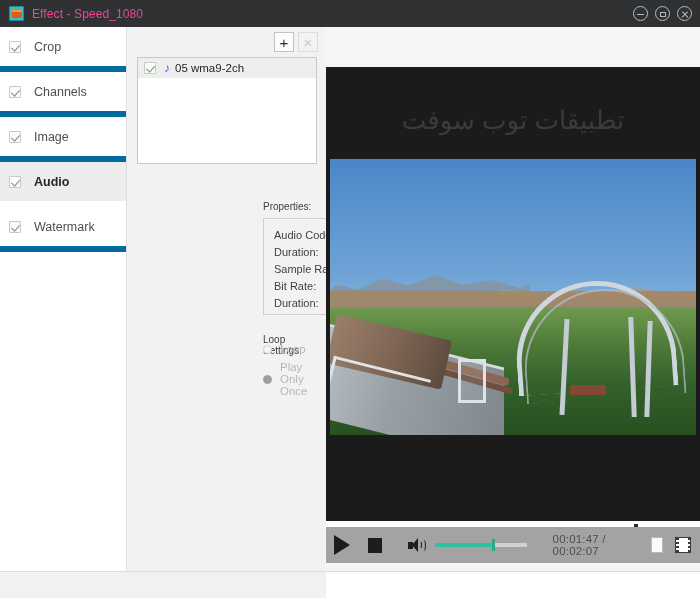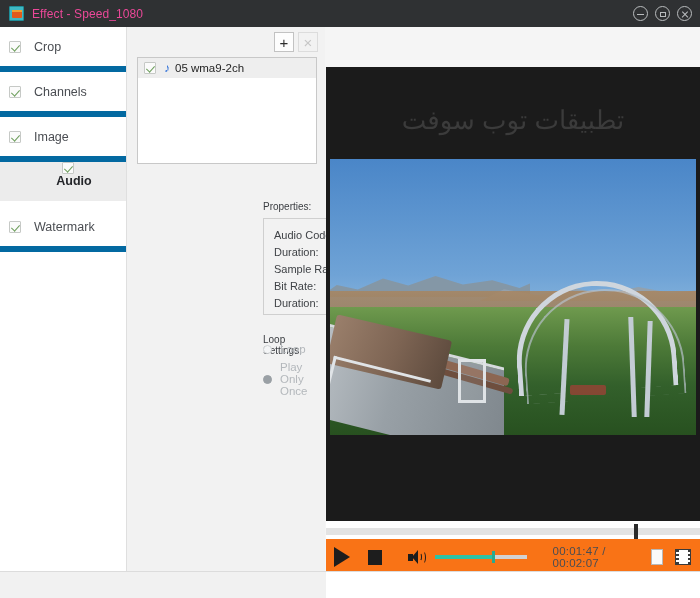--- a/index.html
+++ b/index.html
@@ -48,21 +48,21 @@
   
   #sidebar {
     position: absolute; left: 0; top: 27px; width: 127px; height: 544px;
     background: #ffffff; border-right: 1px solid #dfdfdf;
   }
   .side-item {
     height: 45px; display: flex; align-items: center;
     border-bottom: 6px solid #0369a1; padding-left: 9px; cursor: pointer;
     background: #ffffff;
   }
-  .side-item.selected { background: #ececec; border-bottom-color: #ffffff; flex-direction: column; }
+  .side-item.selected { background: #ececec; border-bottom-color: #ffffff; }
   .side-item.selected .side-label { font-weight: bold; color: #24262a; }
   .side-label { font-size: 12.5px; color: #4a4d52; margin-left: 13px; }
   .side-rest { background: #ffffff; height: 274px; }
 
   .chk {
     width: 12px; height: 12px; background: #fbfbfb;
     border: 1px solid #c6c9c6; position: relative; flex: none; border-radius: 1px;
   }
   .chk::after {
     content: ""; position: absolute; left: 3px; top: 1px;
@@ -203,21 +203,21 @@
     position: absolute; left: 0px; top: 7px; width: 374px; height: 7px;
     background: #e3e3e3;
   }
   #progress-handle {
     position: absolute; left: 308px; top: 3px; width: 4px; height: 16px;
     background: #2b2b2b; cursor: pointer;
   }
 
   #controls {
     position: absolute; left: 326px; top: 527px; width: 374px; height: 36px;
-    background: #f97316; display: flex; align-items: center; margin-top: 12px;
+    background: #a3a3a3; display: flex; align-items: center;
   }
   #play-btn {
     margin-left: 8px; width: 0; height: 0; cursor: pointer;
     border-left: 16px solid #1d1d1d; border-top: 10px solid transparent;
     border-bottom: 10px solid transparent;
   }
   #stop-btn {
     margin-left: 18px; width: 15px; height: 15px; background: #1d1d1d; cursor: pointer;
   }
   #vol-icon {

